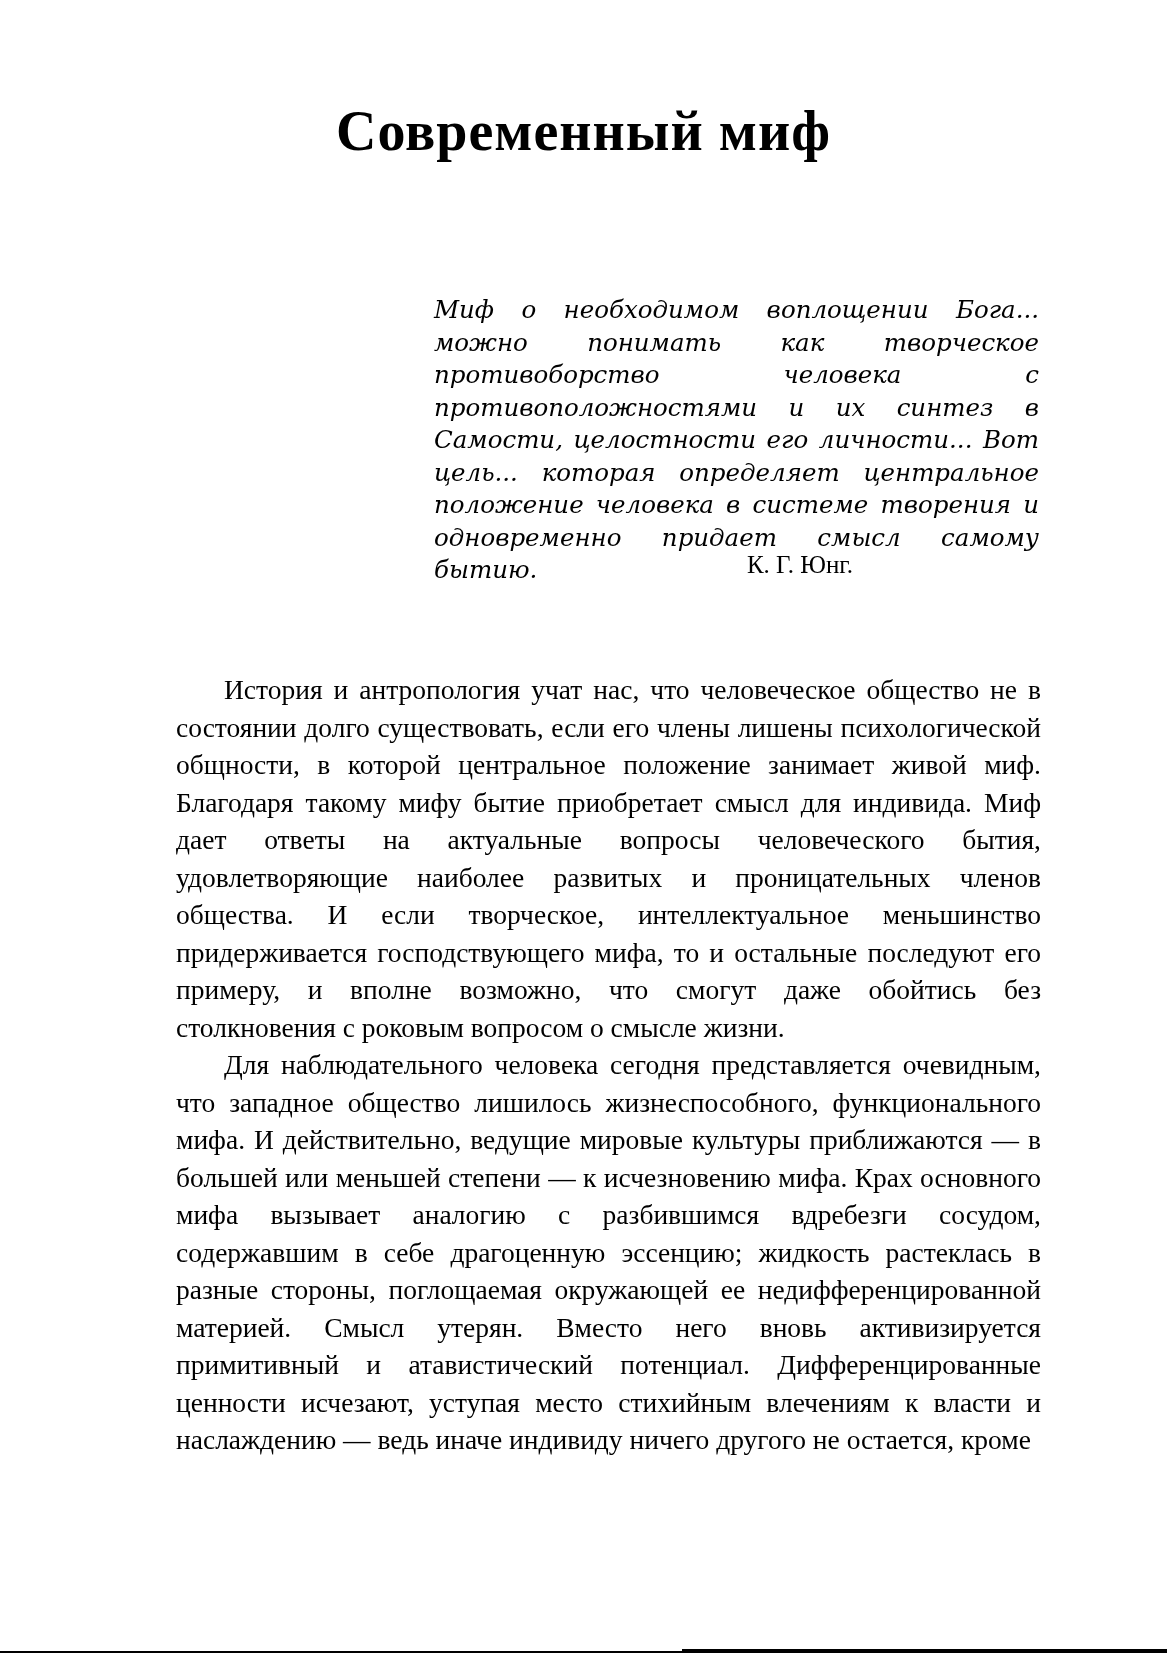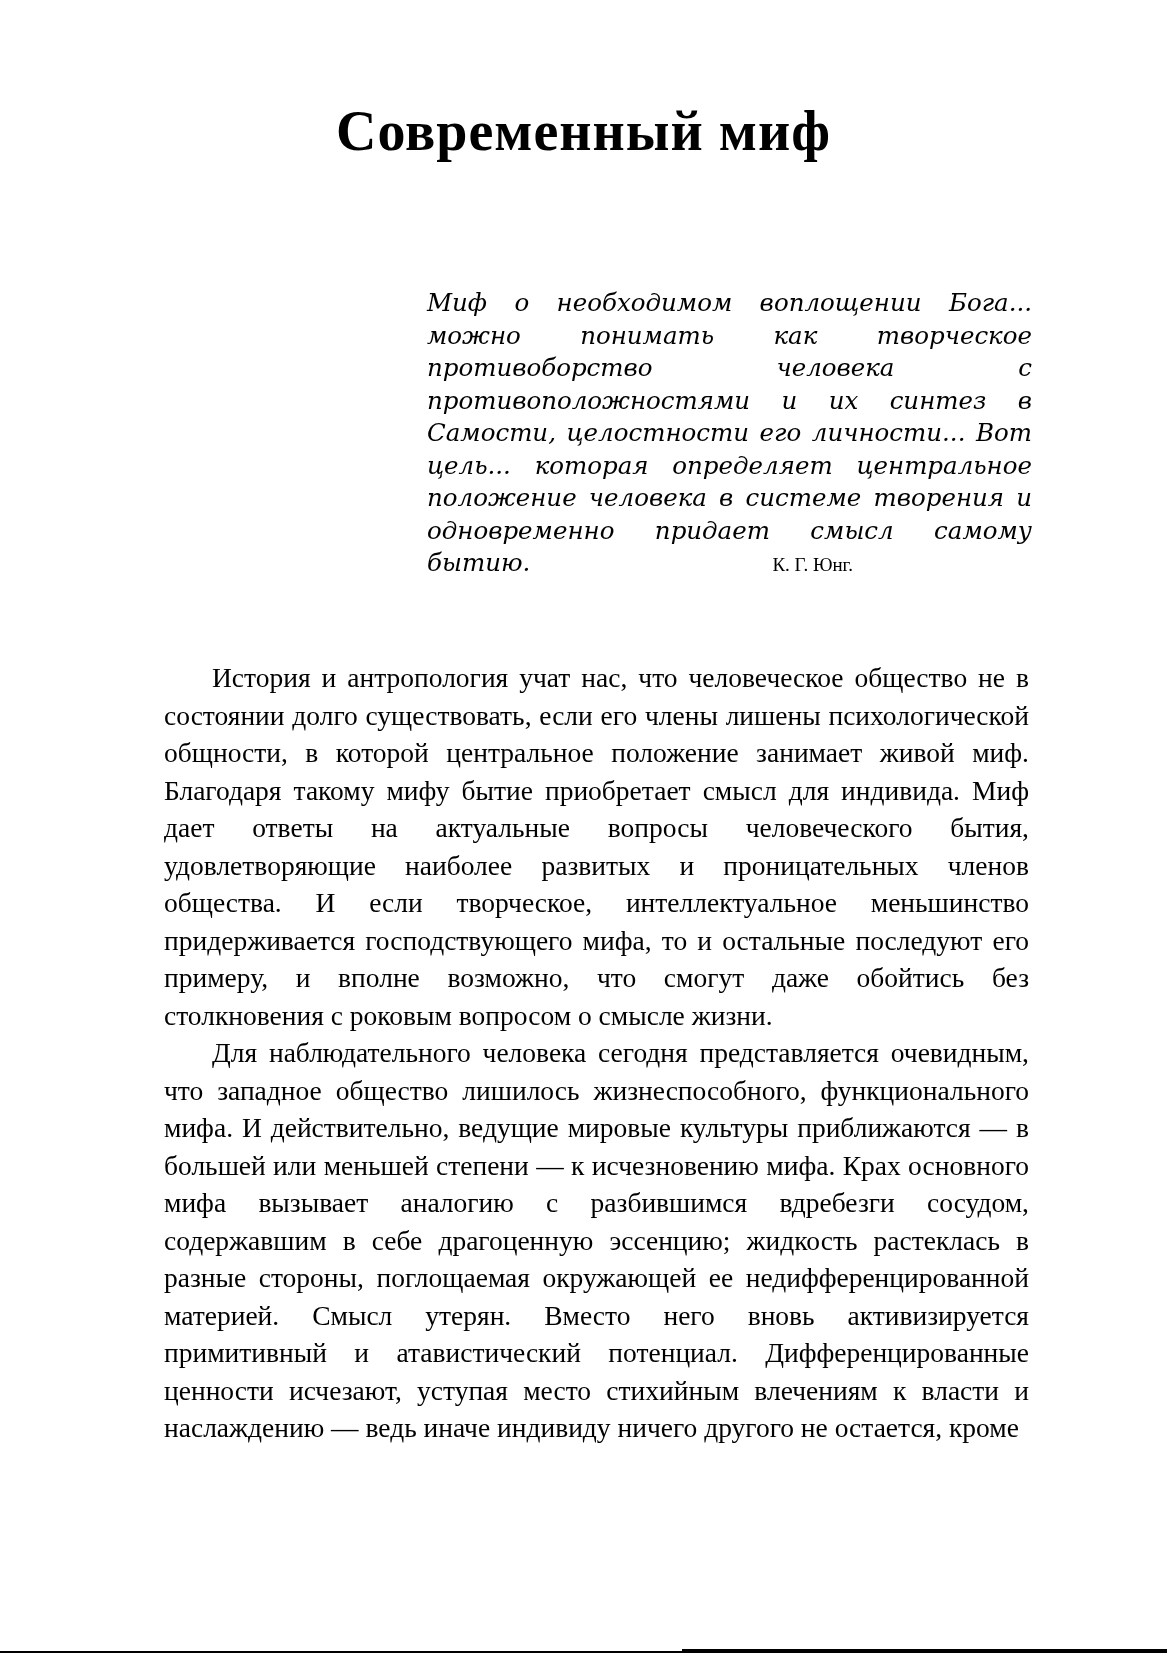--- a/index.html
+++ b/index.html
@@ -6,32 +6,32 @@
   body { width: 1167px; height: 1653px; position: relative; overflow: hidden; color: #000; }
   .page { position: absolute; left: 0; top: 0; width: 995px; height: 1653px; background: #fff; }
   .title {
     position: absolute; left: 0; width: 1167px; top: 103px; text-align: center;
     font-family: "Liberation Serif", "DejaVu Serif", serif; font-weight: bold;
     font-size: 56px; letter-spacing: 1px; line-height: 1; margin: 0;
   }
   .epigraph {
     position: absolute; left: 420px; top: 280px; width: 605px;
     font-family: "DejaVu Serif", "Liberation Serif", serif; font-style: italic;
-    font-size: 24.5px; line-height: 32.5px; text-align: justify; margin: 7px;
+    font-size: 24.5px; line-height: 32.5px; text-align: justify; margin: 14px;
   }
   .attrib {
     position: absolute; right: 142px; width: 600px; text-align: right;
-    font-family: "Liberation Serif", serif; font-size: 19px; line-height: 32px; margin: 0;
+    font-family: "Liberation Serif", serif; font-size: 25px; line-height: 32px; margin: 0;
   }
   .attrib.author { top: 549px; }
   .attrib.source { top: 584px; }
   .body-text {
     position: absolute; left: 160px; top: 655px; width: 865px;
     font-family: "Liberation Sans Narrow", "Liberation Serif", serif;
-    font-size: 27.5px; line-height: 37.5px; text-align: justify; margin: 4px;
+    font-size: 27.5px; line-height: 37.5px; text-align: justify; margin: 16px;
     transform-origin: 0 0;
   }
   .body-text p { margin: 0; text-indent: 48px; text-align: justify; hyphens: manual; }
   .rule-left { position: absolute; left: 0; top: 1651px; width: 682px; height: 2px; background: #000; }
   .rule-right { position: absolute; left: 682px; top: 1649px; width: 485px; height: 4px; background: #000; }
 </style>
 </head>
 <body>
 
 <div class="page">

